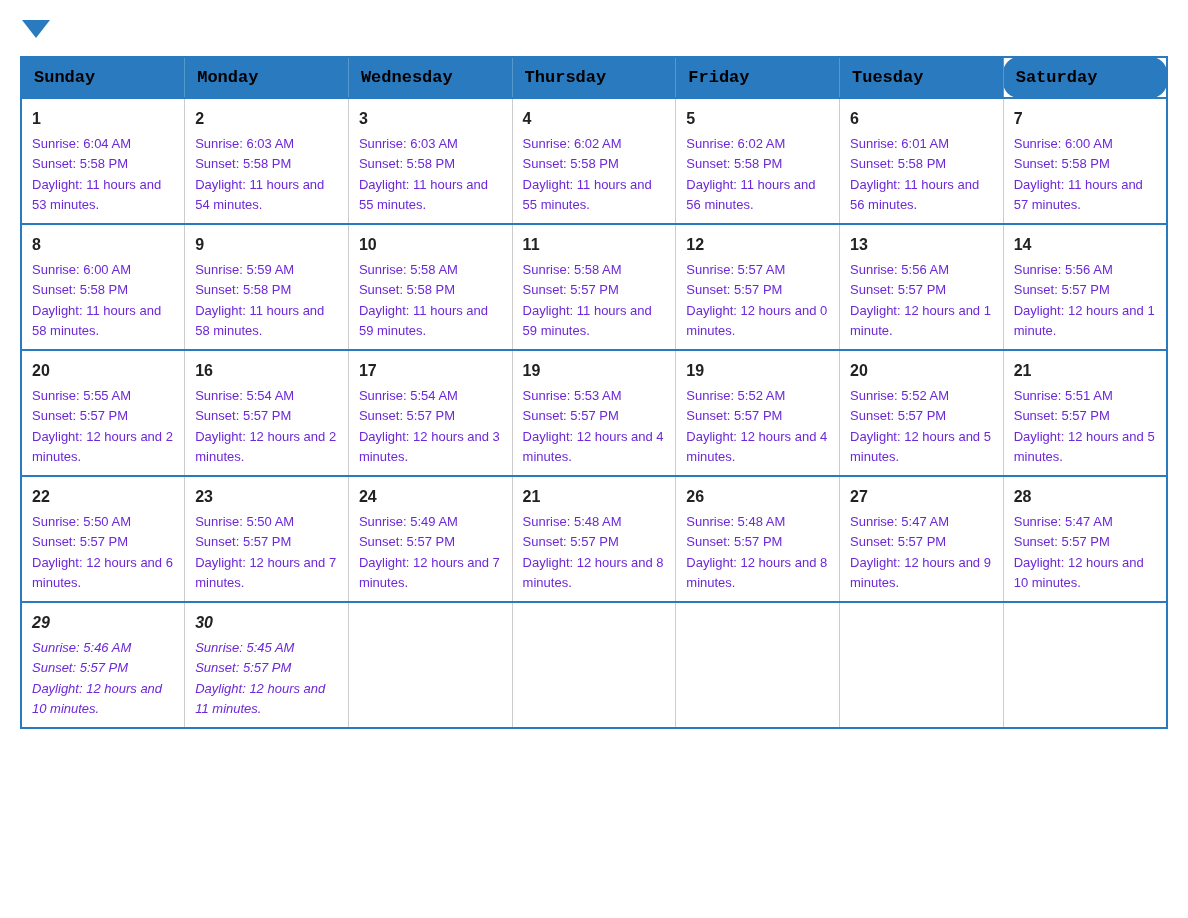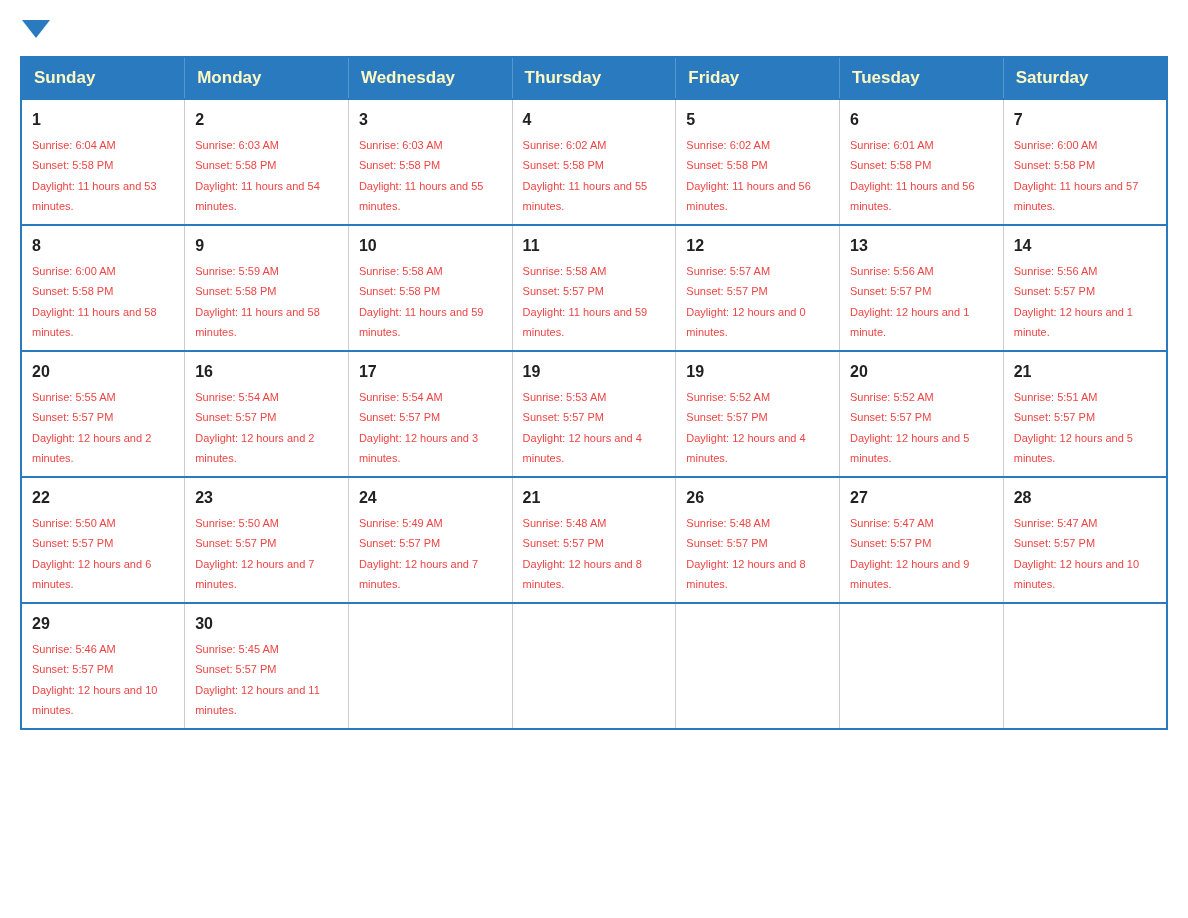--- a/index.html
+++ b/index.html
@@ -52,30 +52,31 @@
       color: #444;
       margin-top: 4px;
     }
     .calendar {
       width: 100%;
       border-collapse: collapse;
       border: 2px solid #2a7abf;
     }
     .calendar thead tr {
       background-color: #2a7abf;
-      color: #fef9c3;
+      color: #000000;
+      font-family: Liberation Mono, monospace;
     }
     .calendar thead th {
       padding: 10px 12px;
       text-align: left;
       font-size: 17px;
       font-weight: bold;
       border-right: 1px solid #5599cc;
     }
-    .calendar thead th:last-child { border-right: none; }
+    .calendar thead th:last-child { border-right: none; border-radius: 16px; }
     .calendar tbody tr {
       border-top: 2px solid #2a7abf;
     }
     .calendar tbody td {
       vertical-align: top;
       padding: 8px 10px;
       border-right: 1px solid #ccc;
       width: calc(100% / 7);
       font-size: 13.5px;
       color: #333;
@@ -83,26 +84,26 @@
     }
     .calendar tbody td:last-child { border-right: none; }
     .day-number {
       font-size: 16px;
       font-weight: bold;
       color: #222;
       display: block;
       margin-bottom: 3px;
     }
     .day-info {
-      font-size: 11px;
-      color: #ef4444;
+      font-size: 13px;
+      color: #6d28d9;
       line-height: 1.55;
     }
     .empty-cell { background: #fff; }
-    .calendar tbody tr:last-child td { border-bottom: none; }
+    .calendar tbody tr:last-child td { border-bottom: none; font-style: italic; }
   </style>
 </head>
 <body>
 
 <div class="header">
   <div class="logo">
     <div class="logo-text">
       <span class="logo-general"></span>
       <span class="logo-arrow"></span>
     </div>

